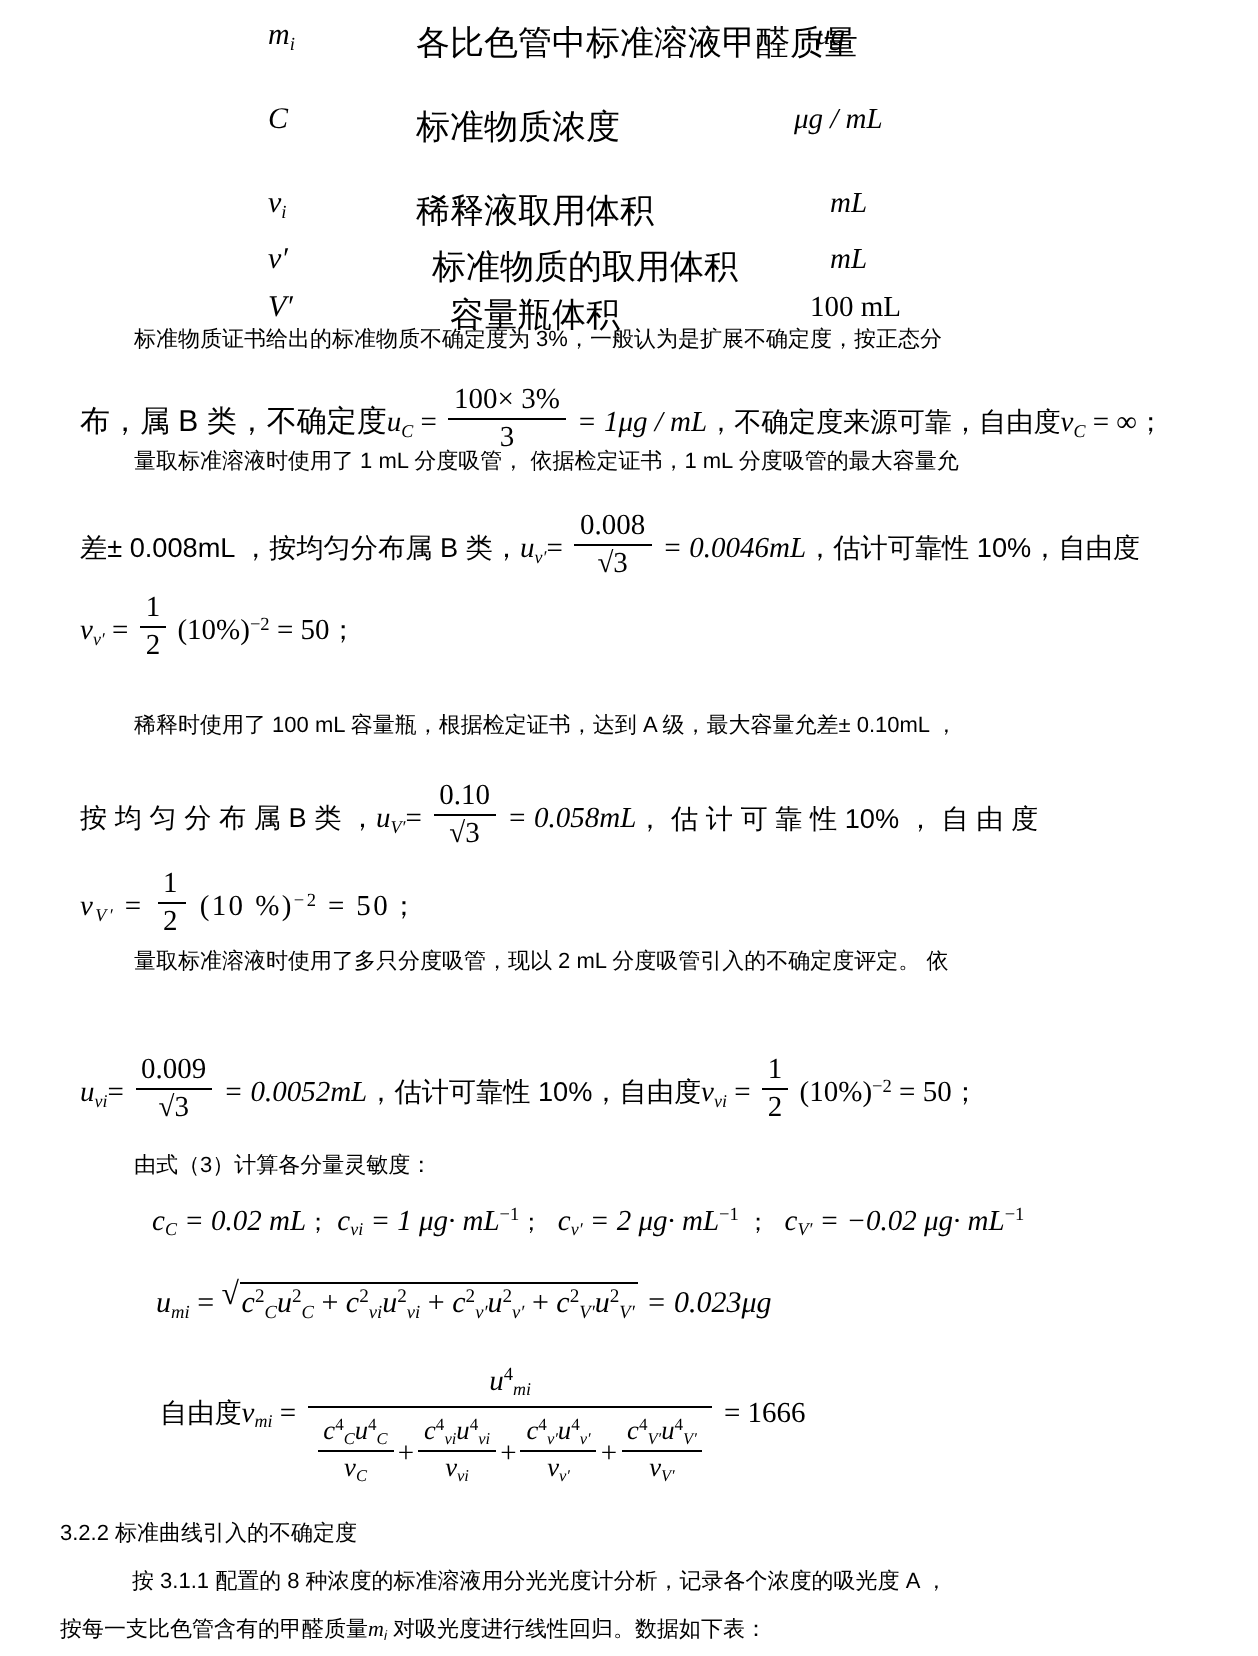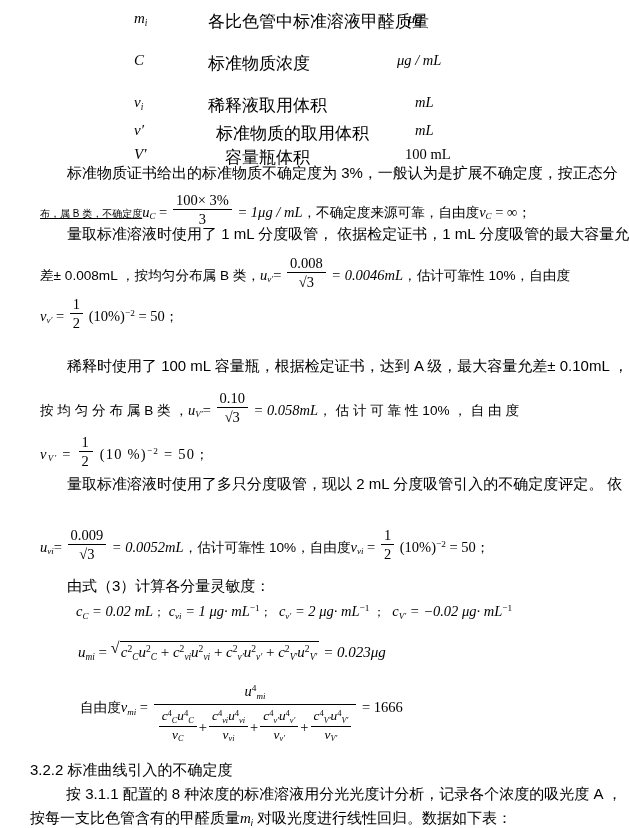--- a/index.html
+++ b/index.html
@@ -96,21 +96,21 @@
     font-family: "Liberation Sans", "DejaVu Sans", sans-serif;
     font-size: 17px;
   }
   .symrow .unit {
     position: absolute;
     font-style: italic;
     font-size: 14.5px;
   }
   .line {
     position: absolute;
-    font-size: 15px;
+    font-size: 11px;
     font-family: "Liberation Sans", "DejaVu Sans", sans-serif;
     white-space: nowrap;
     line-height: 1.0;
   }
   .eqline {
     position: absolute;
     font-family: "Liberation Serif", serif;
     font-size: 14.5px;
     white-space: nowrap;
   }
@@ -152,21 +152,21 @@
       <span class="unit" style="left:405px; font-style:normal;"><span>100 mL</span></span>
     </div>
 
   </div>
 
   <div class="line" style="left:40px; top:165px;">
     <span style="display:inline-block; width:27px;"></span><span>标准物质证书给出的标准物质不确定度为 3%，一般认为是扩展不确定度，按正态分</span>
   </div>
 
   <div class="eqline" style="left:40px; top:192px;">
-    <span style="font-family:'Liberation Sans',sans-serif; font-size:10px;text-decoration:underline;">布，属 B 类，不确定度</span><span class="it">u</span><span class="sub">C</span>
+    <span style="font-family:'Liberation Sans',sans-serif; font-size:15px;">布，属 B 类，不确定度</span><span class="it">u</span><span class="sub">C</span>
     <span>=</span>
     <span class="frac">
       <span class="num">100× 3%</span>
       <span class="den">3</span>
     </span>
     <span class="it">= 1μg / mL</span><span style="font-family:'Liberation Sans',sans-serif; font-size:13.6px;">，不确定度来源可靠，自由度</span><span class="it">ν</span><span class="sub">C</span>
     <span>= ∞</span><span style="font-family:'Liberation Sans',sans-serif; font-size:13.6px;">；</span>
   </div>
 
   <div class="line" style="left:40px; top:226px;text-align:center;">

